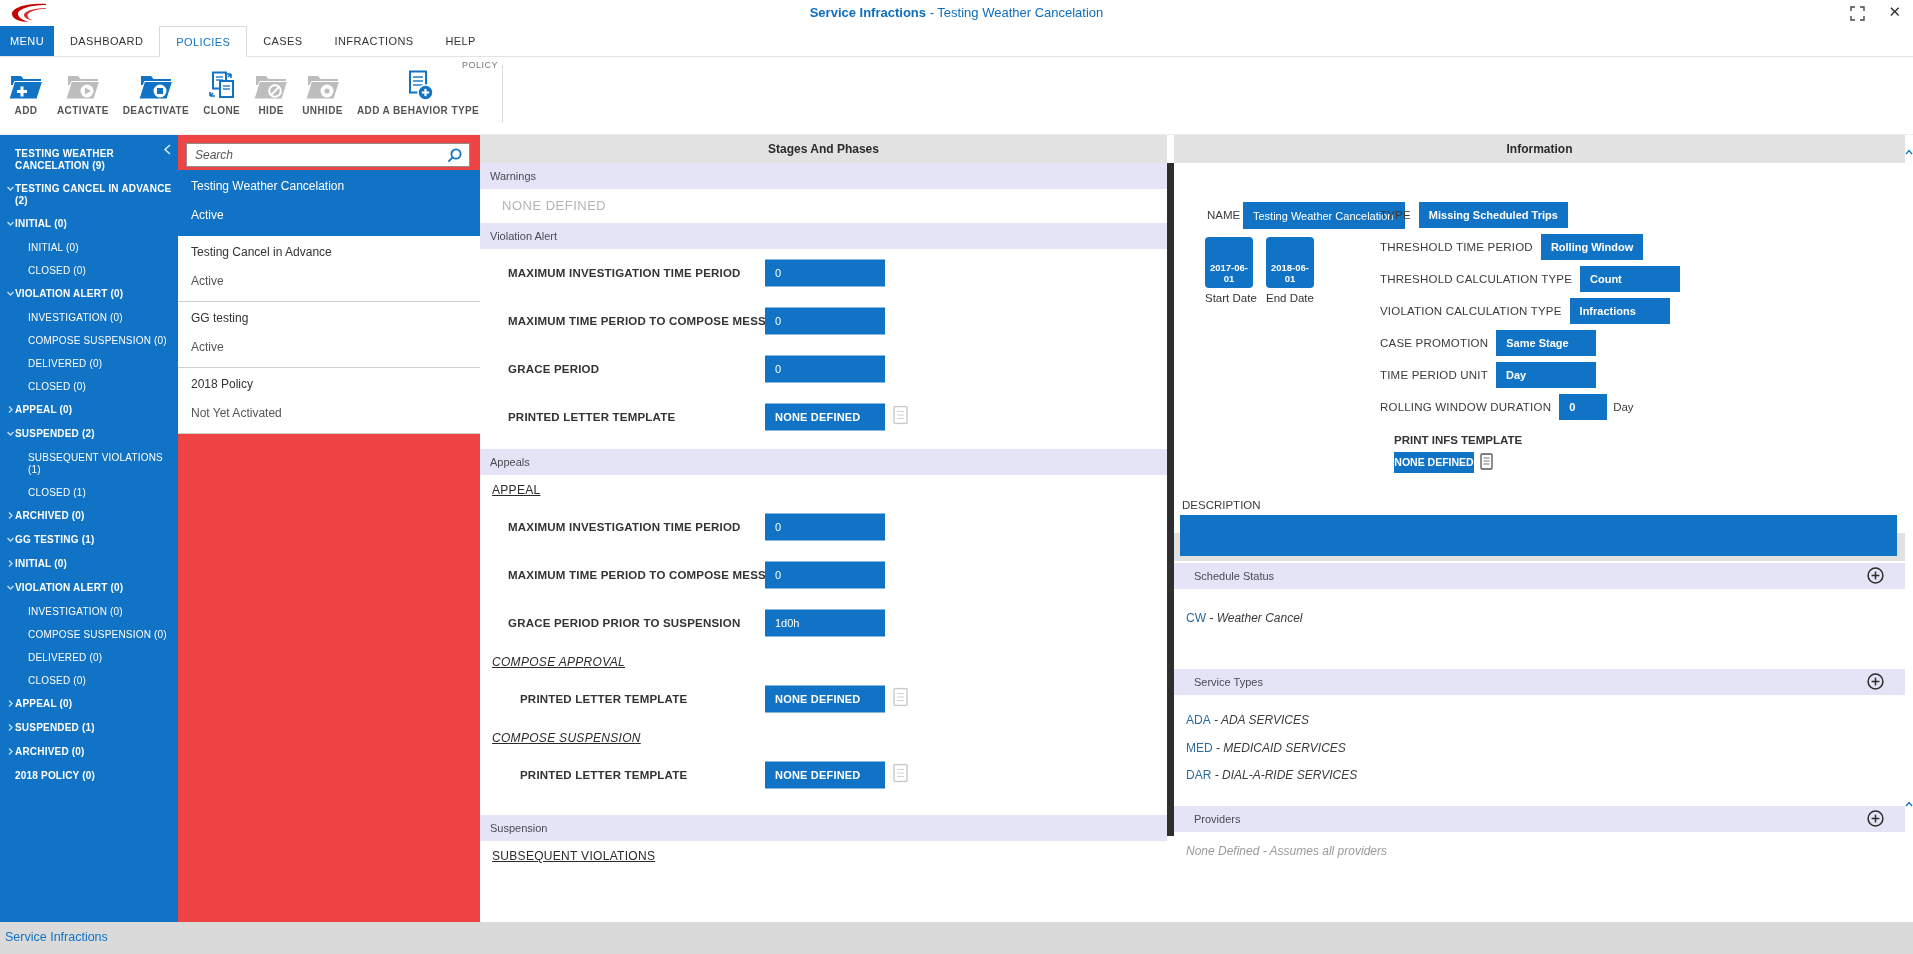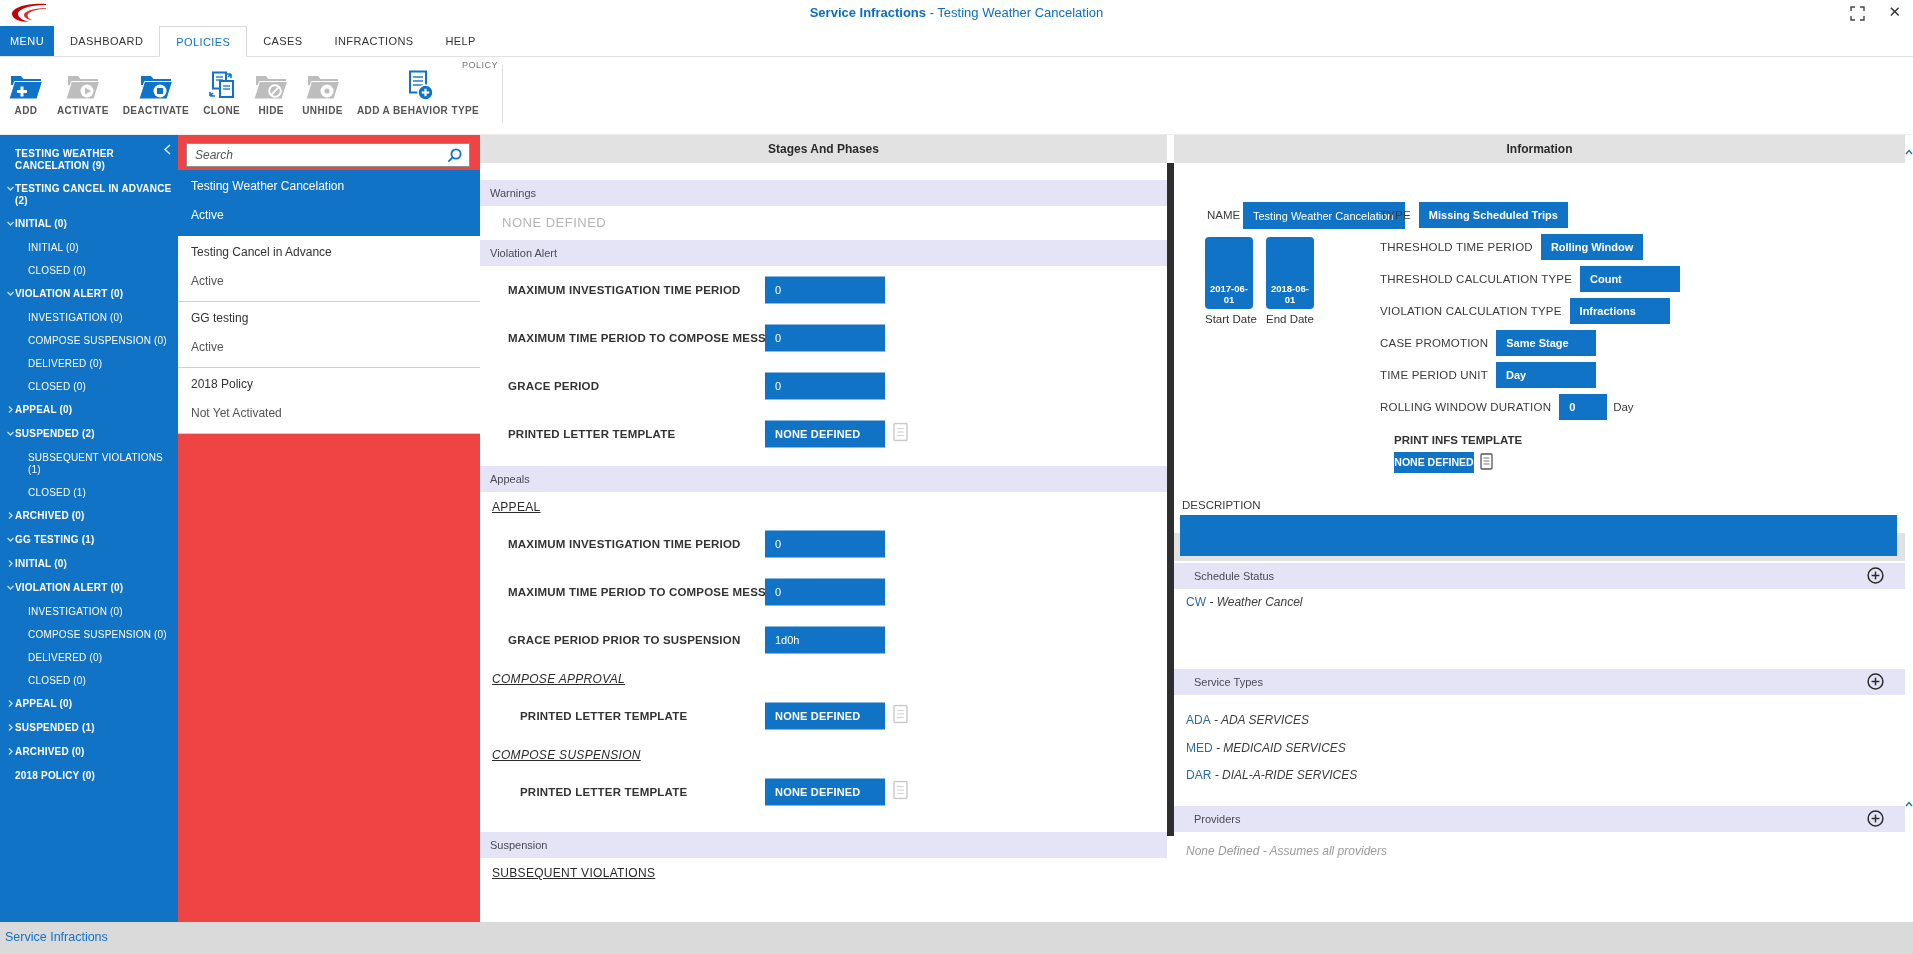--- a/index.html
+++ b/index.html
@@ -72,35 +72,35 @@
                       font-size:11.5px; font-weight:bold; color:#333; letter-spacing:.2px; }
   .s-field.nested .f-label { left:40px; }
   .s-field .f-box { position:absolute; left:285px; top:50%; transform:translateY(-50%); width:120px; height:27px;
                     background:#1173c5; color:#fff; font-size:11px; line-height:27px; padding-left:10px; cursor:pointer; }
   .s-field .f-box.btn { font-weight:bold; letter-spacing:.2px; }
   .s-field .f-icon { position:absolute; left:413px; top:50%; transform:translateY(-50%); cursor:pointer; }
   .s-sub { margin:8px 0 0 12px; height:20px; font-size:12px; color:#2b2b2b; text-decoration:underline; letter-spacing:.3px; }
   .s-sub.it { font-style:italic; }
   .s-gap { height:8px; }
   .mt8 { margin-top:8px; }
-  .mt5 { margin-top:17px; }
+  .mt5 { margin-top:0; }
 
   
   #midscroll { width:7px; background:#fff; position:relative; }
   #midscroll .thumb { position:absolute; top:28px; left:0; width:7px; height:673px; background:#2e2e2e; cursor:pointer; }
 
   
   #info { flex:1; background:#fff; overflow:hidden; }
   #info-body { position:relative; height:370px; font-size:12px; }
   #name-label { position:absolute; left:33px; top:46px; font-size:11.5px; color:#3b3b3b; }
   #name-input { position:absolute; left:69px; top:39px; width:162px; height:27px; background:#1173c5; border:none;
                 color:#fff; font-family:"Liberation Sans",sans-serif; font-size:11px; padding-left:10px; outline:none; }
   #date-tiles { position:absolute; left:31px; top:74px; display:flex; gap:13px; }
   .date-tile-wrap { width:48px; text-align:center; }
-  .date-tile { width:48px; height:72px; background:#1173c5; border-radius:4px; position:relative; cursor:pointer; }
+  .date-tile { width:48px; height:51px; background:#1173c5; border-radius:4px; position:relative; cursor:pointer; }
   .date-tile .dt-val { position:absolute; bottom:4px; left:0; right:0; text-align:center; font-size:9.5px; font-weight:bold; color:#fff; }
   .dt-caption { margin-top:4px; font-size:11.5px; color:#333; white-space:nowrap; }
   #info-rows { position:absolute; left:206px; top:36px; width:520px; }
   .i-row { height:32px; display:flex; align-items:center; }
   .i-label { font-size:11.5px; color:#3b3b3b; letter-spacing:.2px; margin-right:8px; white-space:nowrap; }
   .i-btn { min-width:100px; height:26px; background:#1173c5; color:#fff; font-size:11px; font-weight:bold;
            line-height:26px; padding:0 10px; cursor:pointer; white-space:nowrap; }
   .i-btn.small { min-width:48px; width:48px; }
   .i-suffix { margin-left:6px; font-size:11.5px; color:#3b3b3b; }
   #print-tpl-label { position:absolute; left:220px; top:271px; font-size:11.5px; font-weight:bold; color:#333; }
@@ -113,21 +113,21 @@
   
   #criteria-body { }
   .c-section .c-bar { position:relative; height:26px; background:#e4e4f6; color:#4a4a55; font-size:11px;
                       line-height:26px; padding-left:20px; margin-top:2px; }
   .c-bar .plus { position:absolute; right:21px; top:4px; cursor:pointer; }
   .c-content { padding:0 0 0 12px; }
   .c-item { line-height:27.5px; font-size:12px; cursor:pointer; }
   .c-item .code { color:#2e6b9d; }
   .c-item .dash-desc { font-style:italic; color:#3c3c3c; }
   .c-note { padding-top:10px; font-style:italic; color:#9a9a9a; font-size:12px; line-height:18px; }
-  .c-s0 .c-content { min-height:78px; padding-top:0; }
+  .c-s0 .c-content { min-height:78px; padding-top:16px; }
   .c-s1 .c-content { min-height:109px; padding-top:12px; }
   .c-s2 .c-content { min-height:69px; }
   .c-s3 .c-content { min-height:0; }
 
   
   #rail { width:8px; background:#fff; position:relative; }
   .rail-chev { position:absolute; left:0; cursor:pointer; }
   #rail-chev-top { top:6px; }
   #rail-chev-mid { top:658px; }
 

